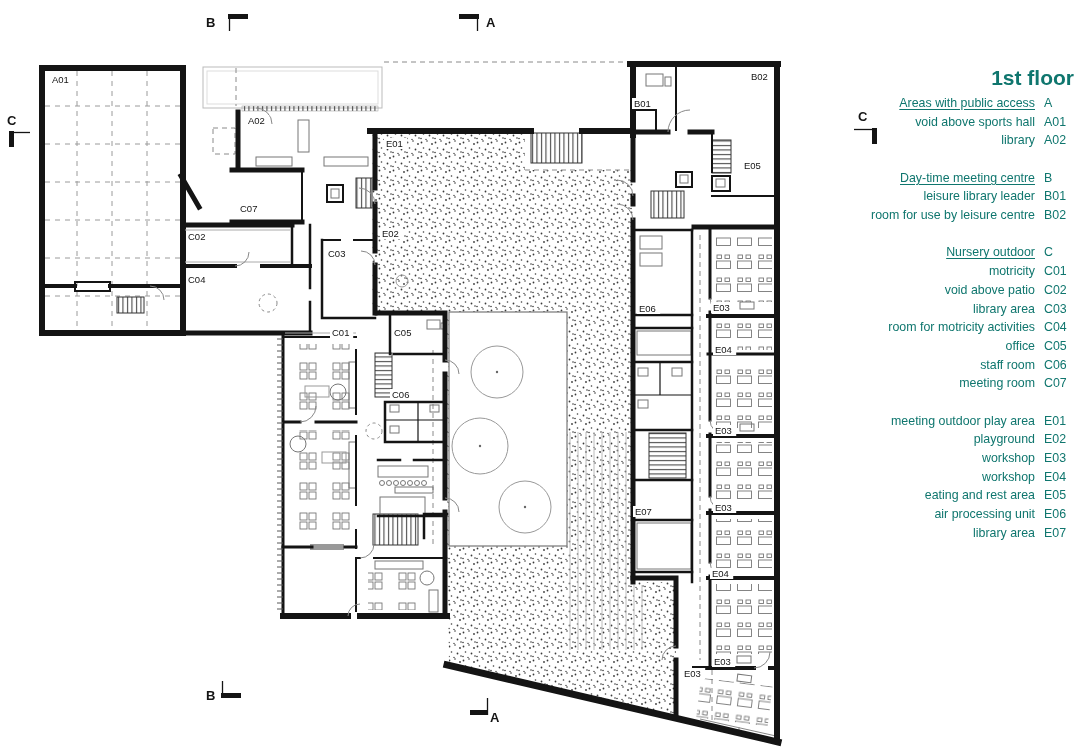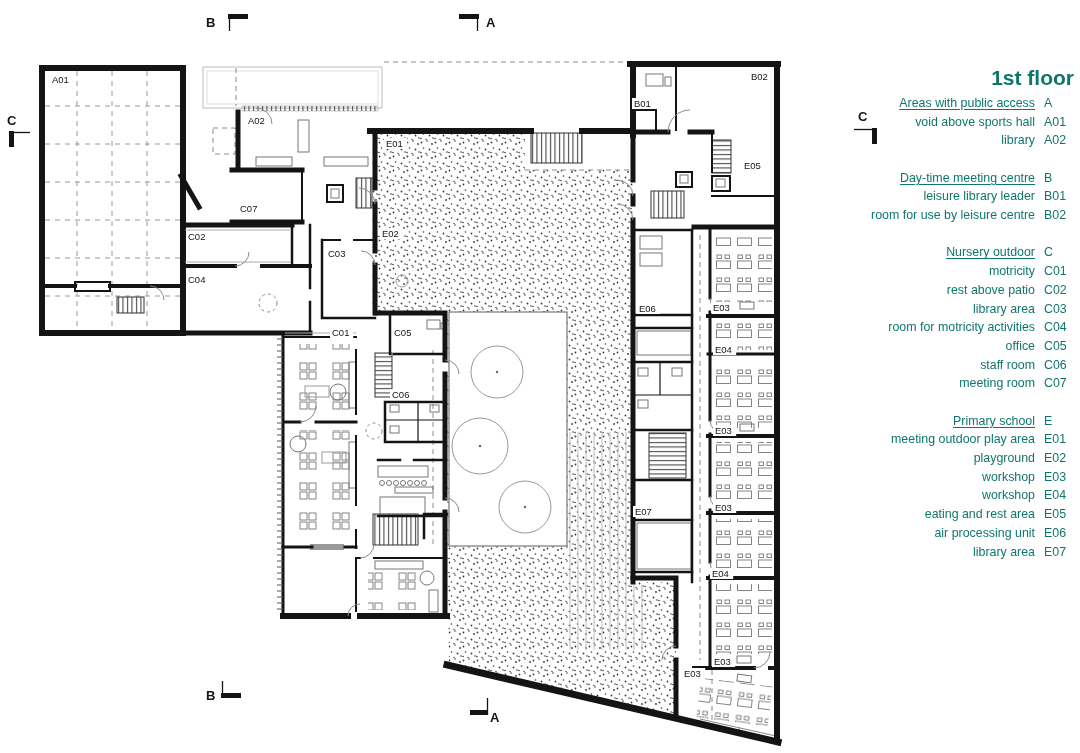--- a/index.html
+++ b/index.html
@@ -383,21 +383,21 @@
         <div class="lgroup">
           <div class="lrow lhead">
             <span class="llabel">Nursery outdoor</span>
             <span class="lcode">C</span>
           </div>
           <div class="lrow">
             <span class="llabel">motricity</span>
             <span class="lcode">C01</span>
           </div>
           <div class="lrow">
-            <span class="llabel">rest above patio</span>
+            <span class="llabel">void above patio</span>
             <span class="lcode">C02</span>
           </div>
           <div class="lrow">
             <span class="llabel">library area</span>
             <span class="lcode">C03</span>
           </div>
           <div class="lrow">
             <span class="llabel">room for motricity activities</span>
             <span class="lcode">C04</span>
           </div>
@@ -408,24 +408,20 @@
           <div class="lrow">
             <span class="llabel">staff room</span>
             <span class="lcode">C06</span>
           </div>
           <div class="lrow">
             <span class="llabel">meeting room</span>
             <span class="lcode">C07</span>
           </div>
         </div>
         <div class="lgroup">
-          <div class="lrow lhead">
-            <span class="llabel">Primary school</span>
-            <span class="lcode">E</span>
-          </div>
           <div class="lrow">
             <span class="llabel">meeting outdoor play area</span>
             <span class="lcode">E01</span>
           </div>
           <div class="lrow">
             <span class="llabel">playground</span>
             <span class="lcode">E02</span>
           </div>
           <div class="lrow">
             <span class="llabel">workshop</span>

